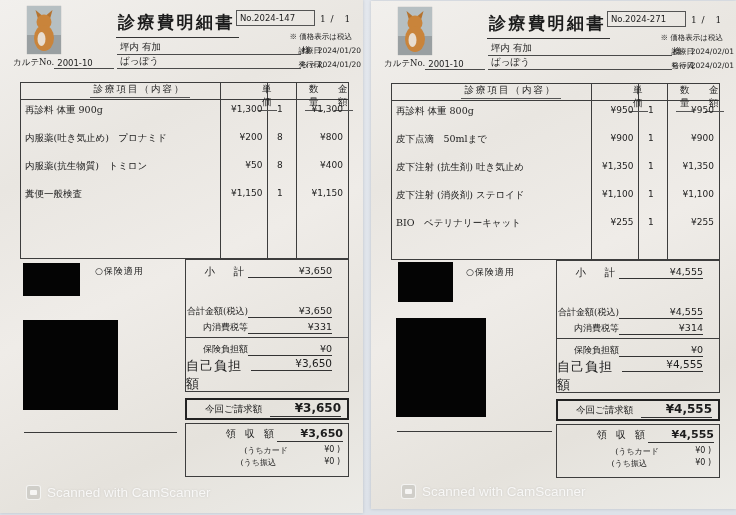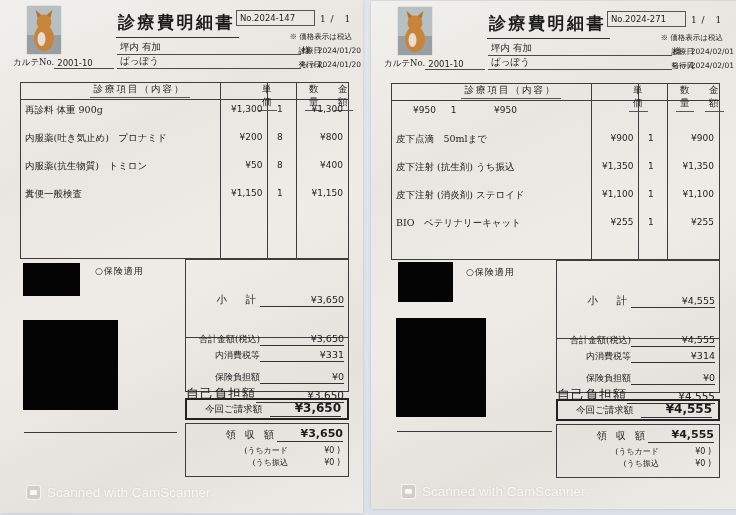--- a/index.html
+++ b/index.html
@@ -60,45 +60,45 @@
   .c-item { width:199px; padding-left:4px; }
   .c-unit { width:47px; text-align:right; padding-right:3px; font-family:"DejaVu Sans","Liberation Sans",sans-serif; font-size:9px; }
   .c-qty  { width:29px; text-align:center; font-family:"DejaVu Sans","Liberation Sans",sans-serif; font-size:9px; }
   .c-amt  { width:54px; text-align:right; padding-right:5px; font-family:"DejaVu Sans","Liberation Sans",sans-serif; font-size:9px; }
 
   .redact { background:#040404; }
   .ins-note { left:95px; top:265px; font-size:9px; letter-spacing:1px; }
 
   .summary { left:185px; top:259px; width:164px; height:133px; border:1px solid #3d3d3d; border-top:1.2px solid #3d3d3d; }
   .summary .divider { position:absolute; left:0; right:0; top:77px; border-top:1px solid #3d3d3d; }
-  .srow { position:absolute; right:4px; display:flex; align-items:flex-end;margin-top:28px; }
+  .srow { position:absolute; right:16px; display:flex; align-items:flex-start; }
   .srow .lbl { font-size:9px; }
   .srow .val { display:inline-block; width:84px; text-align:right; border-bottom:1px solid #333; padding-bottom:1px;
                font-family:"DejaVu Sans","Liberation Sans",sans-serif; font-size:9.5px; }
   .s-subtotal { top:5px; } .s-subtotal .lbl { font-size:10.5px; letter-spacing:4px; }
   .s-total { top:45px; } .s-tax { top:61px; }
   .s-ins { top:83px; }
   .s-self { top:97px; } .s-self .lbl { font-size:13px; letter-spacing:1px; }
   .s-self .val { width:88px; font-size:10.5px; }
 
   .claim-box { left:185px; top:398px; width:164px; height:22px; border:2px solid #222;
                display:flex; align-items:center; }
   .claim-box .lbl { font-size:9.5px; margin-left:18px; }
   .claim-box .val { flex:1; text-align:right; margin-right:6px; font-size:12px; font-weight:bold;
                     font-family:"DejaVu Sans","Liberation Sans",sans-serif; border-bottom:1px solid #333; margin-left:8px; padding-bottom:1px; }
   .receipt-box { left:185px; top:423px; width:164px; height:54px; border:1px solid #3d3d3d; }
-  .rrow { position:absolute; right:5px; display:flex; align-items:center; }
+  .rrow { position:absolute; right:5px; display:flex; align-items:flex-start; }
   .rrow1 { top:3px; } .rrow1 .lbl { font-size:10px; letter-spacing:3px; }
   .rrow1 .val { display:inline-block; width:66px; text-align:right; border-bottom:1px solid #333; padding-bottom:1px;
                 font-size:11px; font-weight:bold; font-family:"DejaVu Sans","Liberation Sans",sans-serif; }
   .rrow2 { top:21px; right:8px; } .rrow3 { top:33px; right:8px; }
   .rrow2 .lbl, .rrow3 .lbl { font-size:8px; }
   .rrow2 .val, .rrow3 .val { display:inline-block; width:52px; text-align:right; font-size:8px;
                              font-family:"DejaVu Sans","Liberation Sans",sans-serif; }
-  .rrow3 { right:8px; }
+  .rrow3 { right:8px;gap:12px; }
 
   .sig-line { border-top:1.5px solid #3a3a3a; height:0; }
 
   .wm { display:flex; align-items:center; gap:6px; }
   .wm-icon { width:15px; height:15px; border-radius:3px; background:rgba(190,190,184,0.55);
              border:1px solid rgba(255,255,255,0.75); display:flex; align-items:center; justify-content:center; }
   .wm-icon span { display:block; width:7px; height:5px; background:rgba(255,255,255,0.8); border-radius:1px; }
   .wm-text { font-family:"Liberation Sans","DejaVu Sans",sans-serif; font-size:13.5px; color:rgba(255,255,255,0.82);
              text-shadow:0 0 2px rgba(120,120,120,0.25); }
 
@@ -270,32 +270,33 @@
     <div class="vline vl1"></div>
     <div class="vline vl2"></div>
     <div class="vline vl3"></div>
     <div class="thead">
       <div class="th-item"><span>診療項目（内容）</span></div>
       <div class="th-u"><span>単価</span></div>
       <div class="th-q"><span>数量</span></div>
       <div class="th-a"><span>金額</span></div>
     </div>
     <div class="trow r0">
+      <div class="c-item">再診料 体重 800g</div>
       <div class="c-unit">¥950</div>
       <div class="c-qty">1</div>
       <div class="c-amt">¥950</div>
     </div>
     <div class="trow r1">
       <div class="c-item">皮下点滴　50mlまで</div>
       <div class="c-unit">¥900</div>
       <div class="c-qty">1</div>
       <div class="c-amt">¥900</div>
     </div>
     <div class="trow r2">
-      <div class="c-item">皮下注射 (抗生剤) うち振込</div>
+      <div class="c-item">皮下注射 (抗生剤) 吐き気止め</div>
       <div class="c-unit">¥1,350</div>
       <div class="c-qty">1</div>
       <div class="c-amt">¥1,350</div>
     </div>
     <div class="trow r3">
       <div class="c-item">皮下注射 (消炎剤) ステロイド</div>
       <div class="c-unit">¥1,100</div>
       <div class="c-qty">1</div>
       <div class="c-amt">¥1,100</div>
     </div>

